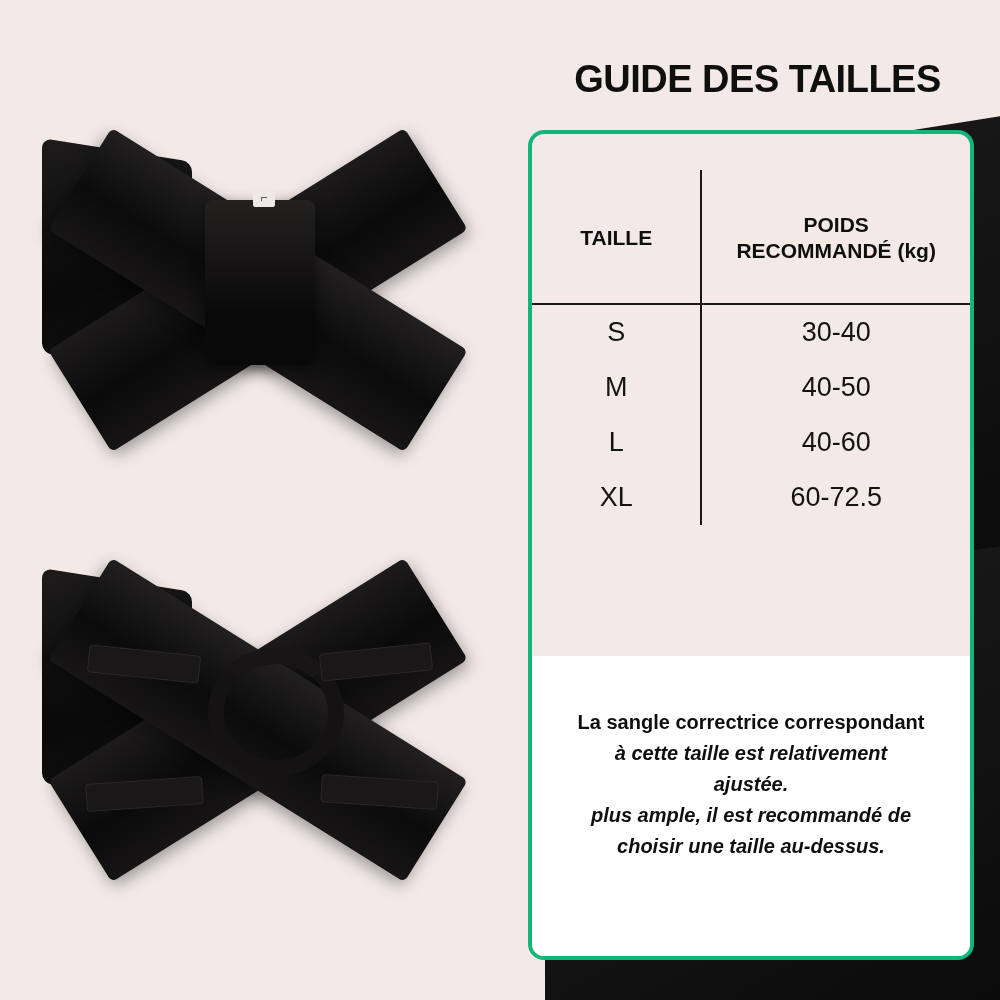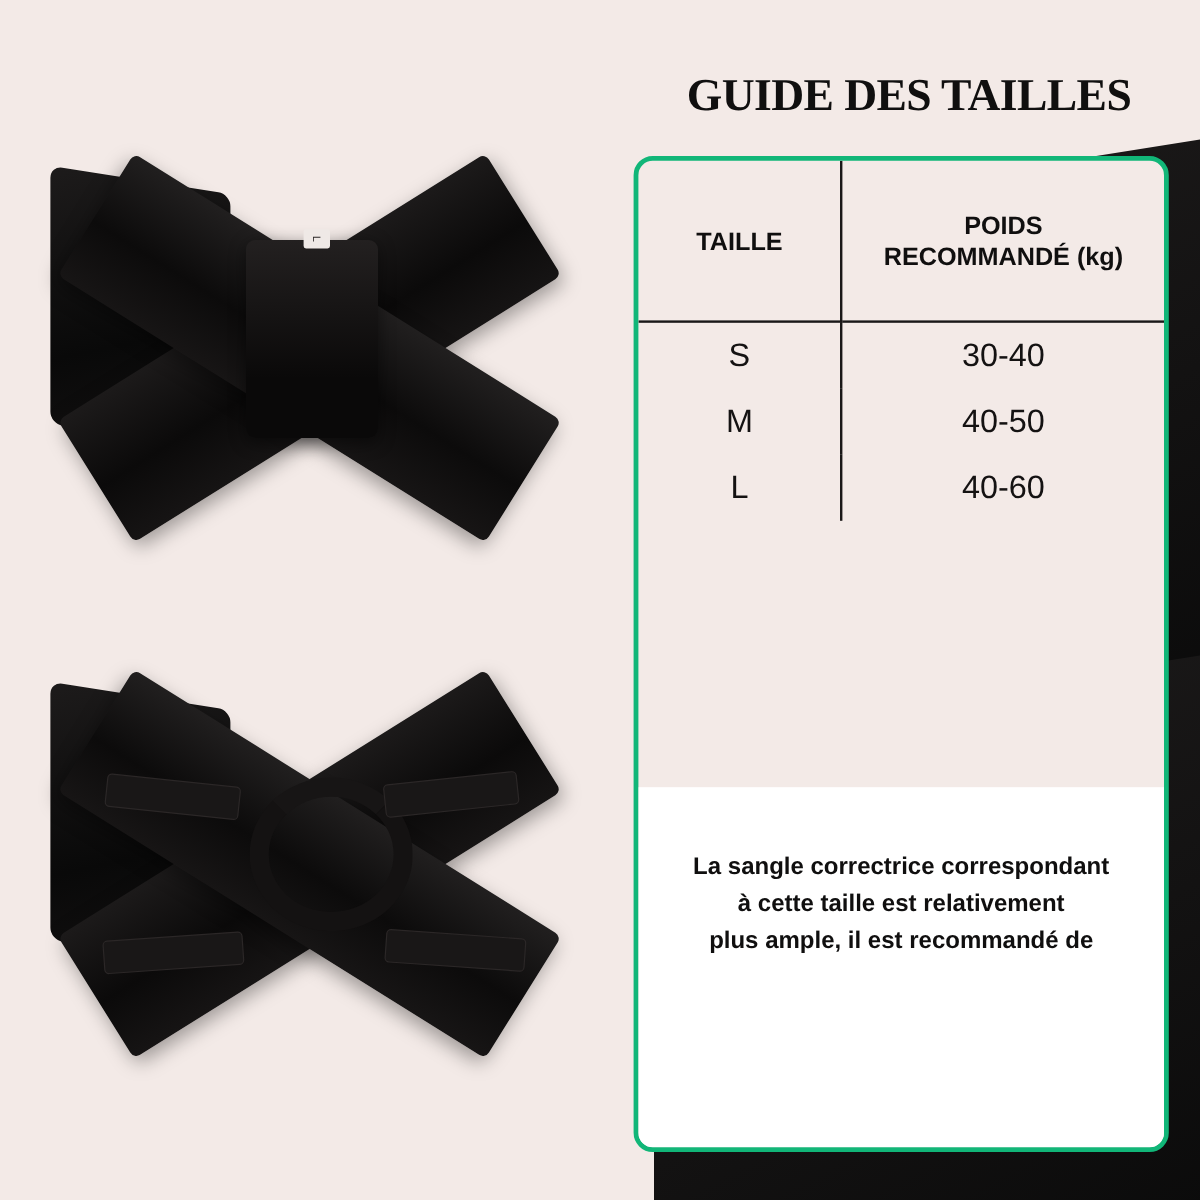--- a/index.html
+++ b/index.html
@@ -142,40 +142,40 @@
   .title {
     position: absolute;
     top: 58px;
     left: 0;
     width: 485px;
     text-align: center;
     font-size: 38px;
     font-weight: bold;
     letter-spacing: -0.5px;
     color: #100f0f;
-    font-family: Liberation Serif, serif;
   }
 
   .card {
     position: absolute;
     top: 130px;
     left: 13px;
     width: 446px;
     height: 830px;
     border: 4px solid #11b678;
     border-radius: 16px;
     box-sizing: border-box;
     overflow: hidden;
     background: #f3eae7;
   }
 
   table.size-table {
     width: 100%;
     border-collapse: collapse;
     table-layout: fixed;
+    margin-top: 36px;
   }
   table.size-table th {
     font-size: 21px;
     font-weight: bold;
     color: #100f0f;
     padding: 42px 6px 40px;
     vertical-align: middle;
     line-height: 1.22;
     border-bottom: 2px solid #1a1818;
   }
@@ -199,21 +199,21 @@
     padding: 52px 30px 40px;
     text-align: center;
     font-size: 20px;
     font-weight: bold;
     line-height: 1.45;
     color: #100f0f;
     height: 300px;
     margin-top: 24px;
   }
   .note p { margin: 0; }
-  .note p + p { margin-top: 2px; }
+  .note p + p { margin-top: 2px; font-style: italic; }
 </style>
 </head>
 <body>
 
 <div class="page">
 
   <div class="photos">
 
     <div class="photo top">
       <div class="belt">
@@ -264,25 +264,31 @@
             <td>30-40</td>
           </tr>
           <tr>
             <td class="col-size">M</td>
             <td>40-50</td>
           </tr>
           <tr>
             <td class="col-size">L</td>
             <td>40-60</td>
           </tr>
+          <tr>
+            <td class="col-size">XL</td>
+            <td>60-72.5</td>
+          </tr>
         </tbody>
       </table>
 
       <div class="note">
         <p>La sangle correctrice correspondant</p>
         <p>à cette taille est relativement</p>
+        <p>ajustée.</p>
         <p>plus ample, il est recommandé de</p>
+        <p>choisir une taille au-dessus.</p>
       </div>
 
     </div>
   </div>
 
 </div>
 
 </body></html>

